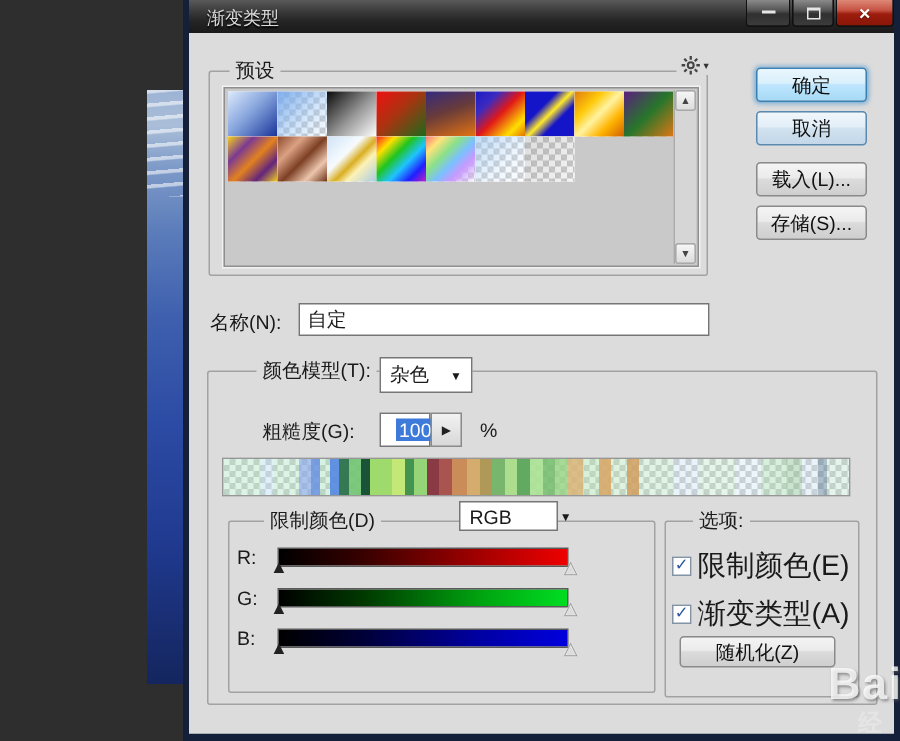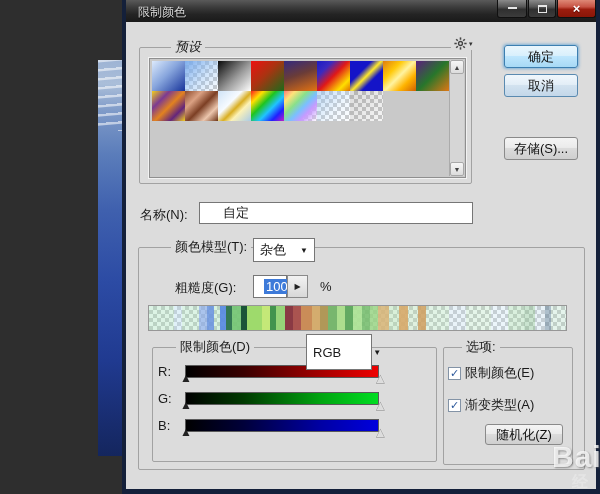--- a/index.html
+++ b/index.html
@@ -57,21 +57,21 @@
     display:flex; align-items:center; justify-content:center; }
   .btn.col { left:378px; width:74px; height:23px; }
   .btn.default { border-color:#3c7fb1; box-shadow:0 0 3px 1px rgba(70,150,210,.65);
     background:linear-gradient(180deg,#eaf6fd 0%,#d9f0fc 45%,#bee6fd 50%,#a7d9f5 100%); }
   .btn.cancelish { border-color:#5a8ab0;
     background:linear-gradient(180deg,#f0f7fc 0%,#e3eef7 45%,#d2e2ef 50%,#c3d7e9 100%); }
 
   .label { position:absolute; font-size:13px; white-space:nowrap; }
 
   .text-input { position:absolute; background:#fff; border:1px solid #767676; font-size:13px;
-    display:flex; align-items:center; padding:0 23px; }
+    display:flex; align-items:center; padding:0 5px; }
 
   .dropdown { position:absolute; background:#fff; border:1px solid #767676; font-size:13px;
     display:flex; align-items:center; justify-content:space-between; padding:0 6px; }
   .dd-arrow { font-size:8px; color:#1a1a1a; margin-left:8px; }
 
   .num-input { position:absolute; left:127px; top:253px; width:34px; height:23px; background:#fff;
     border:1px solid #767676; display:flex; align-items:center; padding-left:10px; }
   .num-sel { background:#3d7ad9; color:#fff; font-size:13px; padding:0 2px; }
   .spin-btn { position:absolute; left:161px; top:253px; width:21px; height:23px;
     border:1px solid #8a8a8a; background:linear-gradient(180deg,#f2f2f2,#d8d8d8);
@@ -85,37 +85,37 @@
   .ch-label { width:27px; font-size:13px; line-height:15px; padding-top:1px; }
   .ch-bar-wrap { position:relative; width:194px; height:13px; margin-top:2px; }
   .ch-bar { position:absolute; inset:0; border:1px solid #5a5a5a; }
   .ch-handle { position:absolute; top:7px; font-size:12px; line-height:12px; }
   .ch-handle.hl { left:-5px; color:#222; }
   .ch-handle.hr { right:-6px; color:#9a9a9a; text-shadow:0 0 1px #fff; }
 
   .checkbox-row { position:absolute; display:flex; align-items:center; }
   .checkbox { width:13px; height:13px; background:#fff; border:1px solid #8393a6; margin-right:4px;
     display:flex; align-items:center; justify-content:center; font-size:11px; line-height:11px; color:#2b579a; font-weight:bold; }
-  .cb-label { font-size:13px; }
+  .cb-label { font-size:19px; }
 
   .watermark { position:absolute; left:426px; top:418px; font-size:30px; font-weight:bold;
     color:rgba(255,255,255,.78); text-shadow:1px 1px 2px rgba(90,90,90,.6); letter-spacing:1px; }
   .watermark-sub { position:absolute; left:446px; top:450px; font-size:16px; font-weight:bold; color:rgba(255,255,255,.28); }
 </style>
 </head>
 <body>
 
 <div class="photo-strip" style="background: linear-gradient(rgb(157, 179, 212) 0%, rgb(170, 190, 217) 6%, rgb(126, 154, 200) 13%, rgb(90, 124, 186) 24%, rgb(63, 96, 174) 38%, rgb(44, 75, 164) 56%, rgb(32, 58, 144) 76%, rgb(24, 44, 110) 92%, rgb(20, 38, 94) 100%);">
   <div class="photo-clouds"></div>
 </div>
 
 <div class="window">
 
   <div class="titlebar">
-    <span class="title-text">限制颜色</span>
+    <span class="title-text">渐变类型</span>
     <div class="winbtns">
       <div class="winbtn min">
           <span class="min-glyph"></span>
         </div>
       <div class="winbtn max">
           <span class="max-glyph"></span>
         </div>
       <div class="winbtn close">
           <span class="close-glyph">×</span>
         </div>
@@ -180,21 +180,21 @@
         <div class="scrollbar">
           <div class="scroll-btn up">
               <span>▲</span>
             </div>
           <div class="scroll-btn down">
               <span>▼</span>
             </div>
         </div>
       </div>
     </div>
-    <span class="legend" style="left:45px;top:17px;font-style:italic;">预设</span>
+    <span class="legend" style="left:27px;top:17px;">预设</span>
     <span class="gear-wrap">
       <svg width="13" height="13" viewBox="0 0 16 16">
         <circle cx="8" cy="8" r="2.4" fill="none" stroke="#454545" stroke-width="1.7"></circle>
         <g stroke="#454545" stroke-width="1.9">
           <line x1="8" y1="0.5" x2="8" y2="3.4"></line>
             <line x1="8" y1="12.6" x2="8" y2="15.5"></line>
           <line x1="0.5" y1="8" x2="3.4" y2="8"></line>
             <line x1="12.6" y1="8" x2="15.5" y2="8"></line>
           <line x1="2.7" y1="2.7" x2="4.7" y2="4.7"></line>
             <line x1="11.3" y1="11.3" x2="13.3" y2="13.3"></line>
@@ -204,20 +204,23 @@
       </svg>
       <span class="gear-menu-arrow">▾</span>
     </span>
 
     <div class="btn col cancelish" style="top:52px;">
         <span>取消</span>
       </div>
     <div class="btn col default" style="top:23px;">
         <span>确定</span>
       </div>
+    <div class="btn col" style="top:86px;">
+        <span>载入(L)...</span>
+      </div>
     <div class="btn col" style="top:115px;justify-content:center;">
         <span>存储(S)...</span>
       </div>
 
     <span class="label" style="left:14px;top:184px;">名称(N):</span>
     <div class="text-input" style="left:73px;top:180px;width:274px;height:22px;">
       <span>自定</span>
     </div>
 
     <div class="groupbox" style="left:12px;top:225px;width:447px;height:223px;"></div>
@@ -236,21 +239,21 @@
       <span>▶</span>
     </div>
     <span class="label" style="left:194px;top:257px;">%</span>
 
     <div class="noise-strip checker">
       <div class="noise-grad" style="background: linear-gradient(90deg, rgba(168, 226, 190, 0.4) 0%, rgba(168, 226, 190, 0.4) 6%, rgba(186, 222, 240, 0.45) 6%, rgba(186, 222, 240, 0.45) 8%, rgba(168, 226, 190, 0.4) 8%, rgba(168, 226, 190, 0.4) 12%, rgba(142, 176, 230, 0.75) 12%, rgba(142, 176, 230, 0.75) 14%, rgba(108, 150, 222, 0.9) 14%, rgba(108, 150, 222, 0.9) 15.5%, rgba(168, 226, 190, 0.45) 15.5%, rgba(168, 226, 190, 0.45) 17%, rgba(90, 140, 225, 0.95) 17%, rgba(90, 140, 225, 0.95) 18.5%, rgb(52, 120, 84) 18.5%, rgb(52, 120, 84) 20%, rgba(118, 198, 118, 0.95) 20%, rgba(118, 198, 118, 0.95) 22%, rgb(26, 84, 56) 22%, rgb(26, 84, 56) 23.5%, rgb(158, 218, 108) 23.5%, rgb(158, 218, 108) 27%, rgb(196, 232, 120) 27%, rgb(196, 232, 120) 29%, rgb(66, 148, 78) 29%, rgb(66, 148, 78) 30.5%, rgb(150, 212, 120) 30.5%, rgb(150, 212, 120) 32.5%, rgb(138, 58, 68) 32.5%, rgb(138, 58, 68) 34.5%, rgb(170, 84, 80) 34.5%, rgb(170, 84, 80) 36.5%, rgb(202, 140, 88) 36.5%, rgb(202, 140, 88) 39%, rgb(212, 172, 110) 39%, rgb(212, 172, 110) 41%, rgb(176, 152, 88) 41%, rgb(176, 152, 88) 43%, rgb(120, 182, 110) 43%, rgb(120, 182, 110) 45%, rgb(172, 222, 142) 45%, rgb(172, 222, 142) 47%, rgb(98, 170, 98) 47%, rgb(98, 170, 98) 49%, rgba(172, 226, 150, 0.95) 49%, rgba(172, 226, 150, 0.95) 51%, rgba(120, 190, 112, 0.9) 51%, rgba(120, 190, 112, 0.9) 53%, rgba(152, 212, 132, 0.85) 53%, rgba(152, 212, 132, 0.85) 55%, rgba(214, 182, 122, 0.9) 55%, rgba(214, 182, 122, 0.9) 57.5%, rgba(178, 224, 178, 0.5) 57.5%, rgba(178, 224, 178, 0.5) 60%, rgba(214, 172, 110, 0.95) 60%, rgba(214, 172, 110, 0.95) 62%, rgba(184, 224, 184, 0.45) 62%, rgba(184, 224, 184, 0.45) 64.5%, rgba(206, 162, 100, 0.9) 64.5%, rgba(206, 162, 100, 0.9) 66.5%, rgba(180, 226, 192, 0.4) 66.5%, rgba(180, 226, 192, 0.4) 72%, rgba(192, 220, 236, 0.35) 72%, rgba(192, 220, 236, 0.35) 76%, rgba(180, 226, 192, 0.35) 76%, rgba(180, 226, 192, 0.35) 82%, rgba(192, 224, 240, 0.3) 82%, rgba(192, 224, 240, 0.3) 86%, rgba(170, 220, 180, 0.45) 86%, rgba(170, 220, 180, 0.45) 90%, rgba(148, 200, 160, 0.5) 90%, rgba(148, 200, 160, 0.5) 92.5%, rgba(192, 220, 236, 0.35) 92.5%, rgba(192, 220, 236, 0.35) 95%, rgba(118, 148, 168, 0.6) 95%, rgba(118, 148, 168, 0.6) 96.5%, rgba(180, 222, 200, 0.35) 96.5%, rgba(180, 222, 200, 0.35) 100%);"></div>
     </div>
 
     <div class="groupbox" style="left:26px;top:325px;width:285px;height:115px;"></div>
     <span class="legend" style="left:50px;top:317px;">限制颜色(D)</span>
-    <div class="dropdown" style="left:180px;top:312px;width:66px;height:36px;z-index:4;gap:24px;">
+    <div class="dropdown" style="left:180px;top:312px;width:66px;height:20px;z-index:4;gap:24px;">
       <span>RGB</span>
       <span class="dd-arrow">▼</span>
     </div>
 
     <div class="channels">
 
     <div class="ch-row">
           <span class="ch-label">R:</span>
           <div class="ch-bar-wrap">
             <div class="ch-bar" style="background: linear-gradient(90deg, rgb(0, 0, 0) 0%, rgb(58, 0, 0) 30%, rgb(164, 0, 0) 70%, rgb(238, 0, 0) 100%);"></div>
@@ -284,20 +287,20 @@
           <span>✓</span>
         </span>
       <span class="cb-label">限制颜色(E)</span>
     </div>
     <div class="checkbox-row" style="left:322px;top:374px;">
       <span class="checkbox">
           <span>✓</span>
         </span>
       <span class="cb-label">渐变类型(A)</span>
     </div>
-    <div class="btn" style="left:327px;top:402px;width:78px;height:21px;margin-left:32px;">
+    <div class="btn" style="left:327px;top:402px;width:104px;height:21px;">
         <span>随机化(Z)</span>
       </div>
 
     <span class="watermark">Bai</span>
     <span class="watermark-sub">经</span>
   </div>
 </div>
 
 </body></html>

